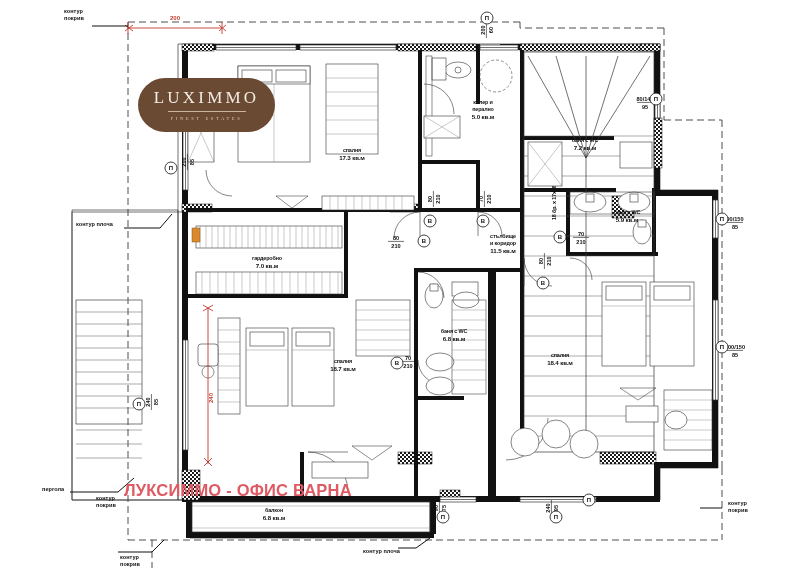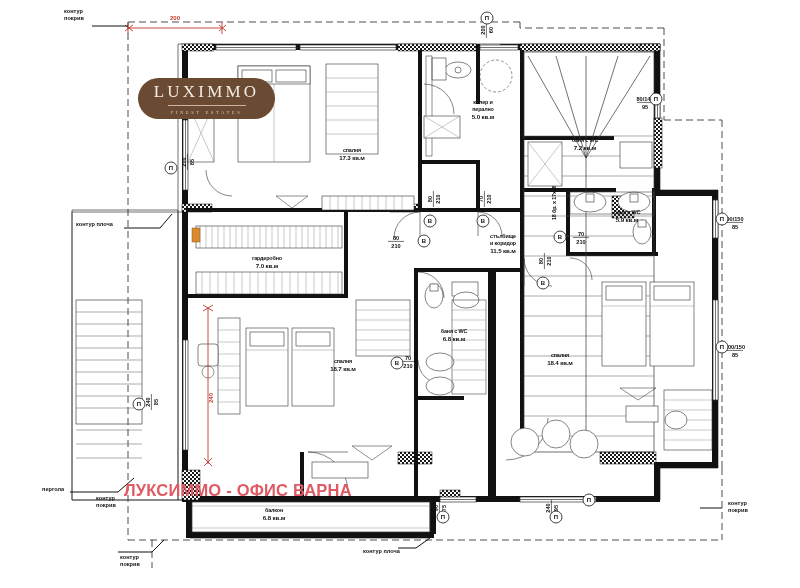--- a/index.html
+++ b/index.html
@@ -22,21 +22,21 @@
   .wall{fill:#111;}
   .wall-l{fill:none;stroke:#111;stroke-width:1;}
   .thin{fill:none;stroke:#333;stroke-width:0.7;}
   .thinner{fill:none;stroke:#555;stroke-width:0.5;}
   .hair{fill:none;stroke:#777;stroke-width:0.4;}
   .dash{fill:none;stroke:#222;stroke-width:0.8;stroke-dasharray:7 4;}
   .redline{fill:none;stroke:#c0392b;stroke-width:0.9;}
   .door{fill:none;stroke:#333;stroke-width:0.6;}
   .furn{fill:#fff;stroke:#333;stroke-width:0.6;}
   .furn2{fill:none;stroke:#444;stroke-width:0.6;}
-  #logo{position:absolute;left:138px;top:78px;width:137px;height:41px;
+  #logo{position:absolute;left:138px;top:78px;width:137px;height:54px;
         background:#6b4a33;display:flex;flex-direction:column;
         align-items:center;justify-content:center;border-radius:27px;}
   #logo .l1{color:#f3ece4;font-size:17px;letter-spacing:3.2px;
         font-family:"Liberation Serif","DejaVu Serif",serif;line-height:1;}
   #logo .rule{width:78px;height:1px;background:#c9b49f;margin:5px 0 4px;}
   #logo .l2{color:#d9c6b2;font-size:4.6px;letter-spacing:2.6px;
         font-family:"Liberation Serif","DejaVu Serif",serif;}
   #watermark{position:absolute;left:124px;top:481px;width:290px;height:22px;
         color:#e05a63;font-size:16.5px;font-weight:bold;letter-spacing:0.2px;
         font-family:"Liberation Sans","DejaVu Sans",sans-serif;

